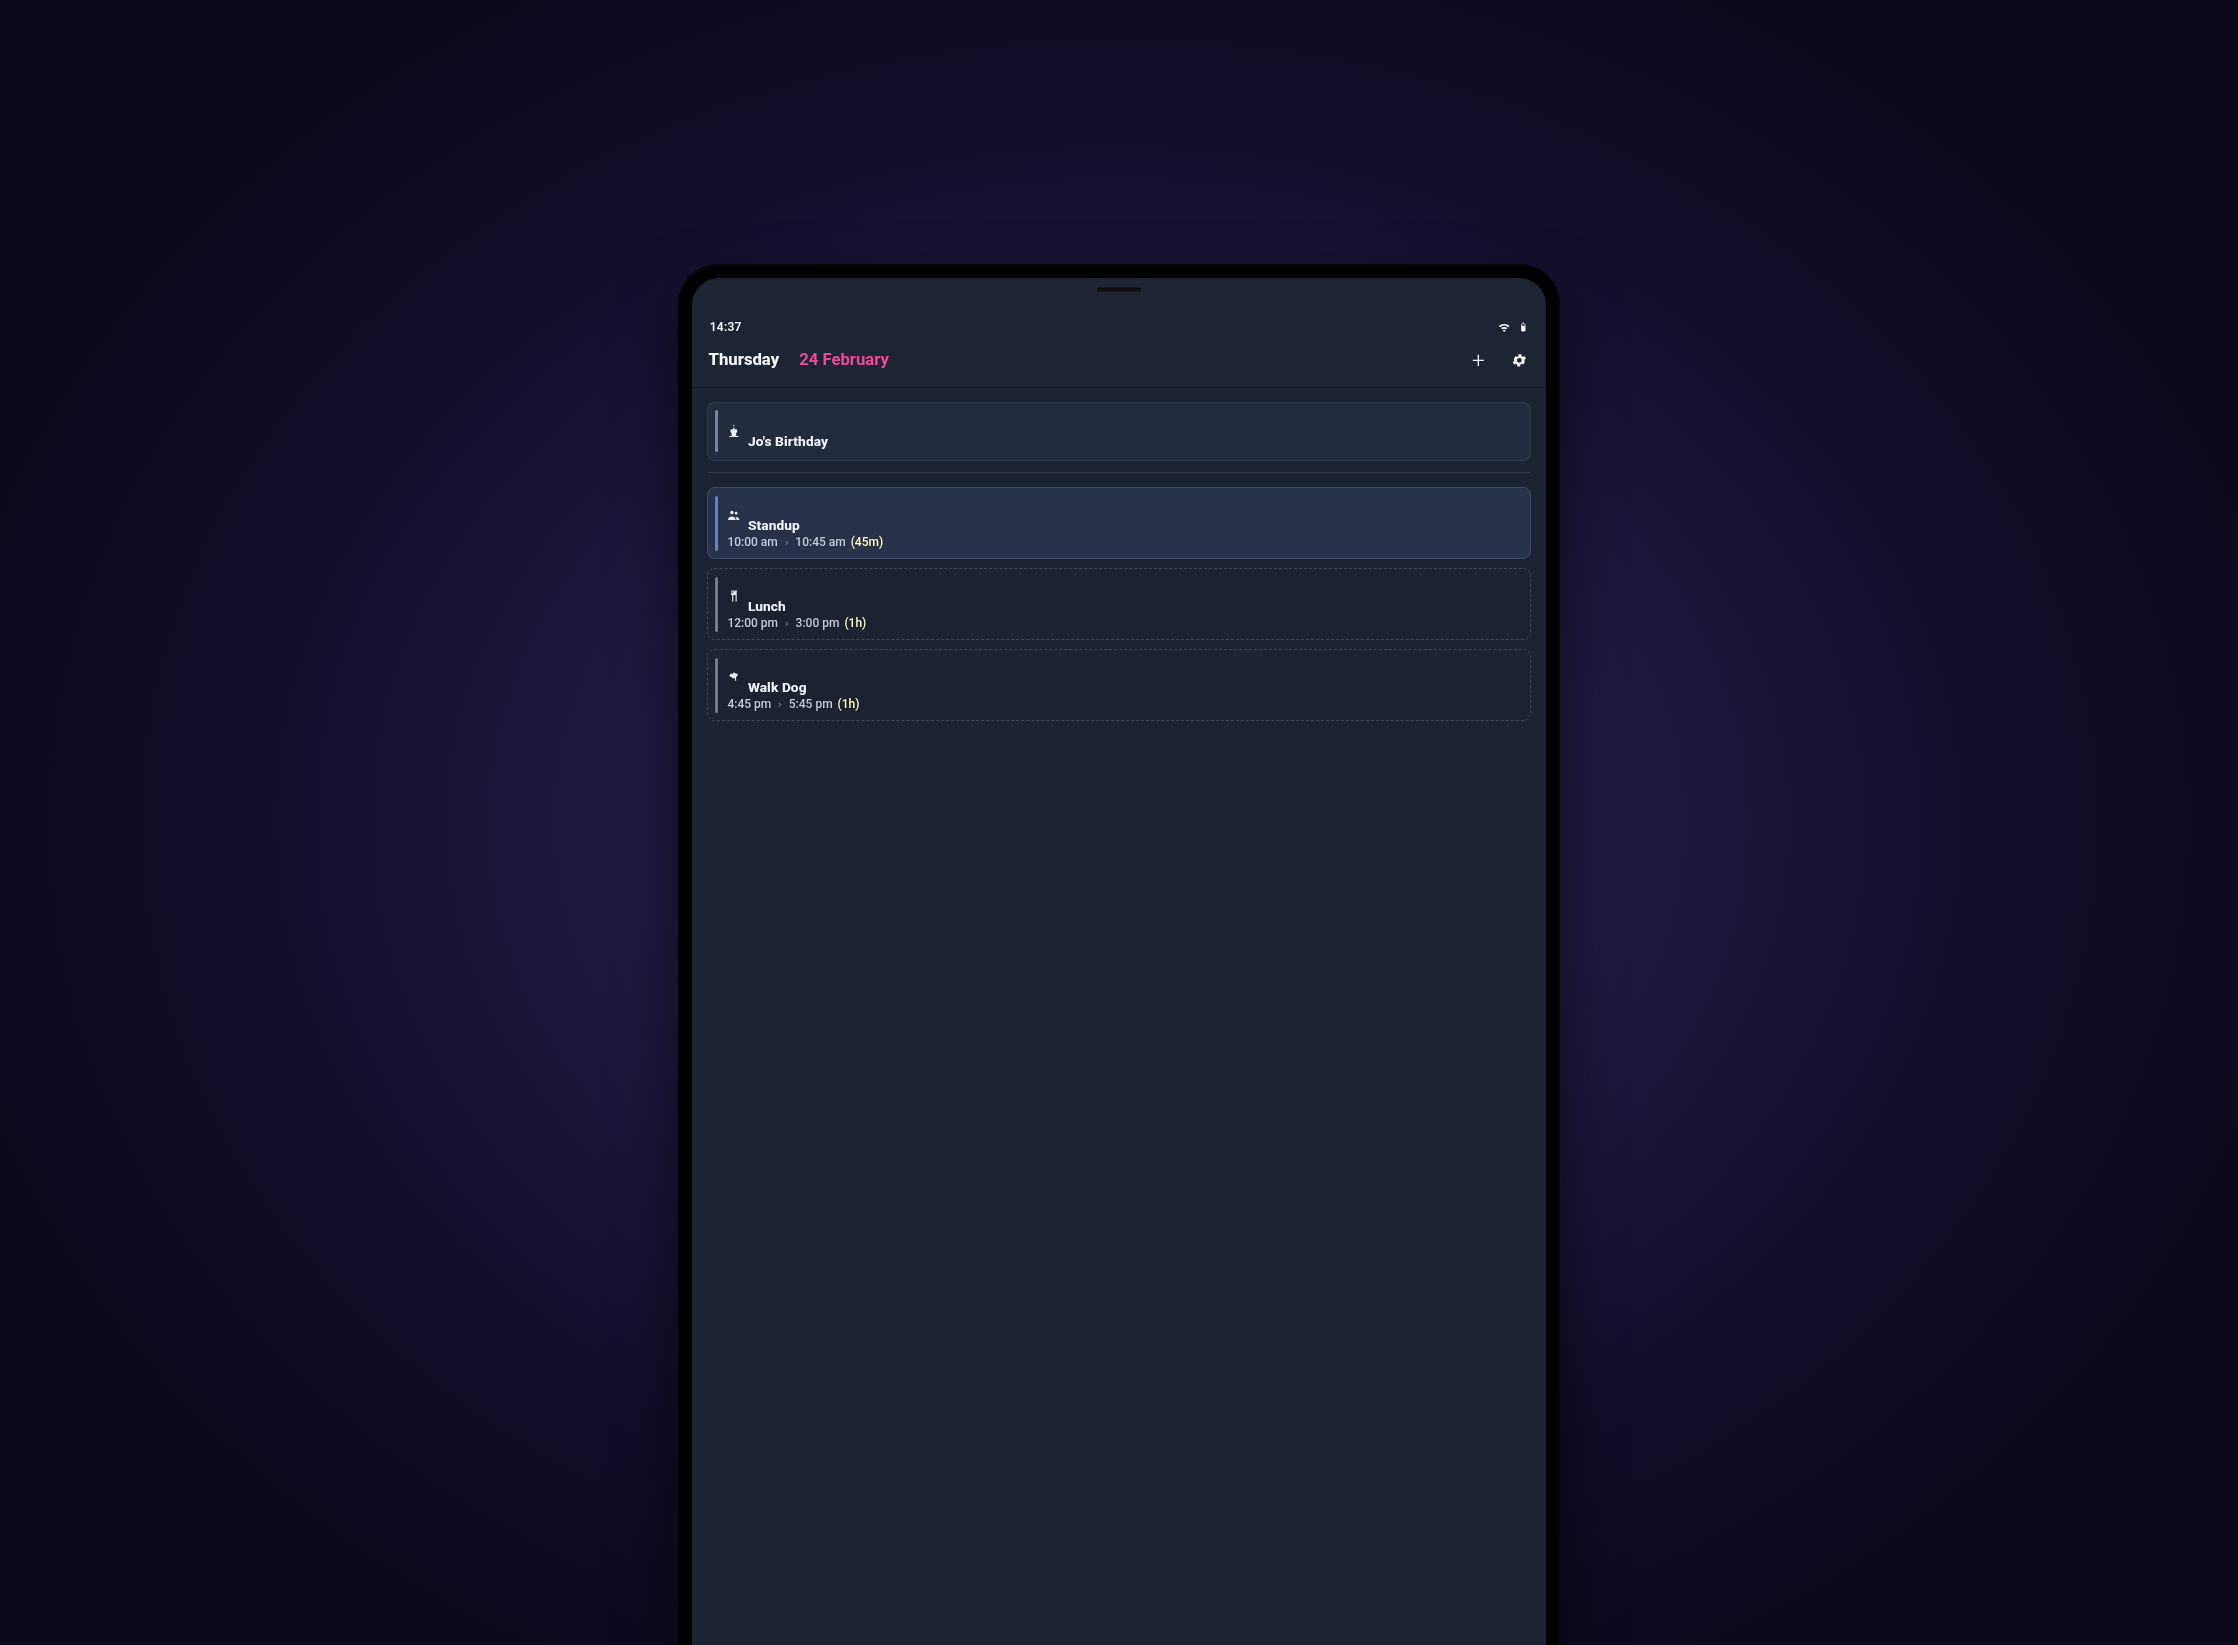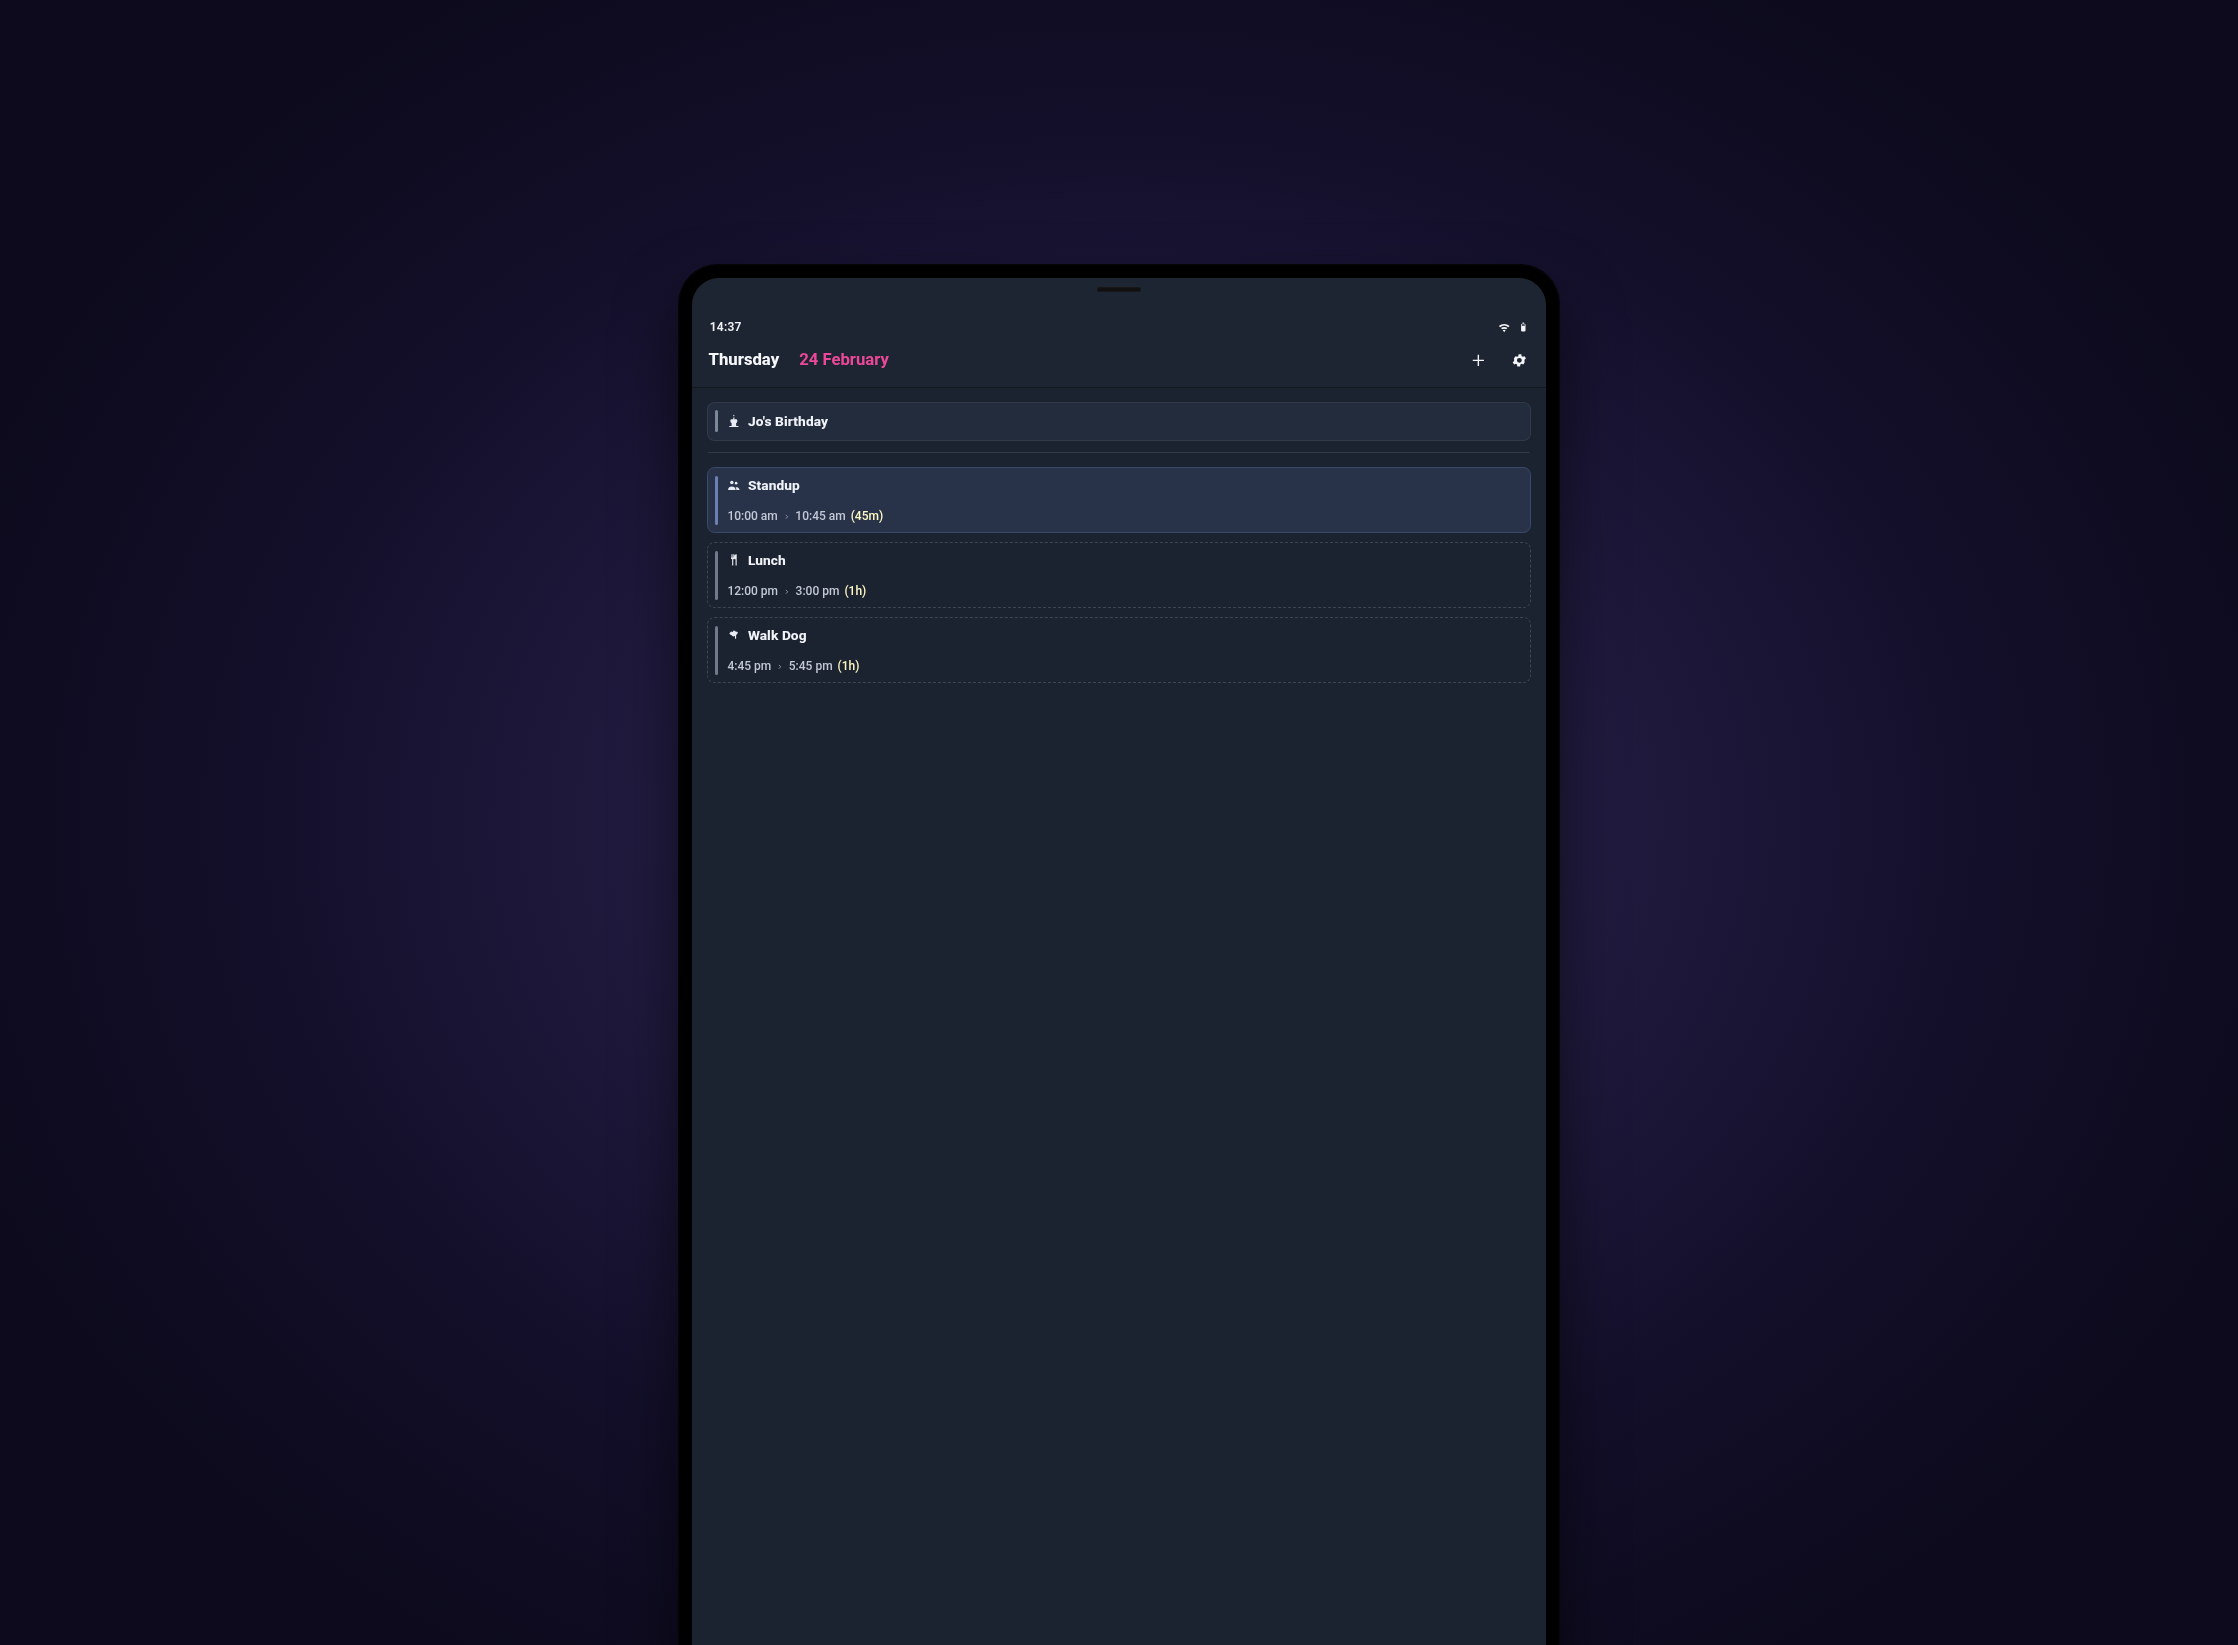--- a/index.html
+++ b/index.html
@@ -80,25 +80,25 @@
     }
     .card.current .stripe { background:#6d7fb3; }
 
     .card.upcoming {
       background:transparent;
       border:0.8px dashed rgba(255,255,255,.16);
     }
     .card.upcoming .stripe { background:#717a8c; }
 
     .card-title-line { display:flex; align-items:center; gap:6.8px; padding-left:4.6px; }
-    .card-title { font-size:13.7px; font-weight:800; color:#f0f3f8; letter-spacing:0.1px; }
+    .card-title { font-size:13.7px; font-weight:800; color:#f0f3f8; letter-spacing:0.1px;margin-top:20px; }
     .card-icon { width:13.7px; height:13.7px; display:inline-flex; color:#e8ebf1; flex-shrink:0; }
     .card-icon svg { width:100%; height:100%; display:block; }
 
-    .card-sub { padding-left:4.6px; margin-top:16px; font-size:12px; font-weight:500; color:#c2c8d4; display:flex; align-items:center; gap:5px; flex-wrap:wrap; }
+    .card-sub { padding-left:4.6px; margin-top:2px; font-size:12px; font-weight:500; color:#c2c8d4; display:flex; align-items:center; gap:5px; flex-wrap:wrap; }
     .chev { width:7.6px; height:7.6px; display:inline-flex; color:#8c94a6; }
     .chev svg{width:100%;height:100%;}
     .dur { color:#fef9c3; }
 
     .divider {
       height:0.8px; background:rgba(255,255,255,.10);
       margin:10.6px 1.5px 15px;
     }
   </style>
 </head>

